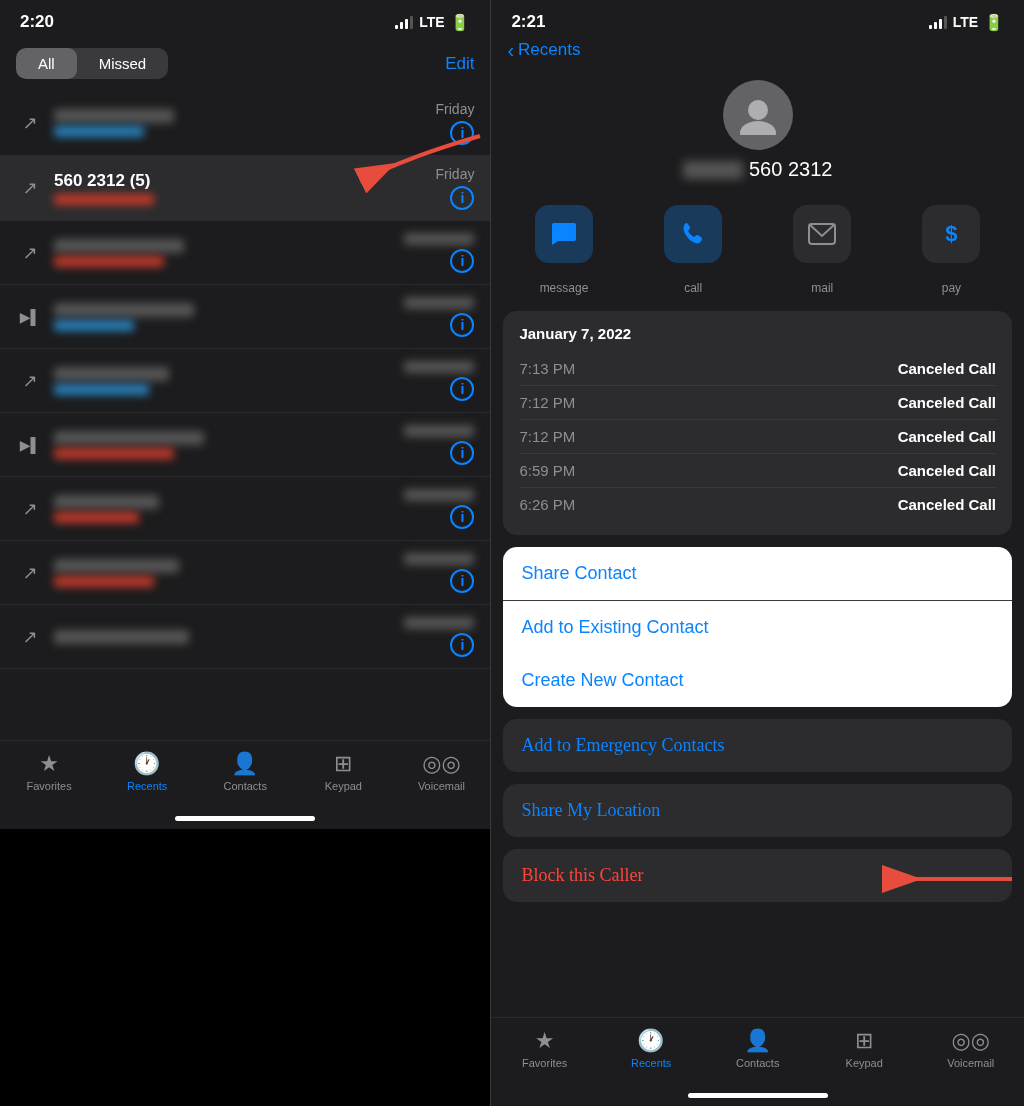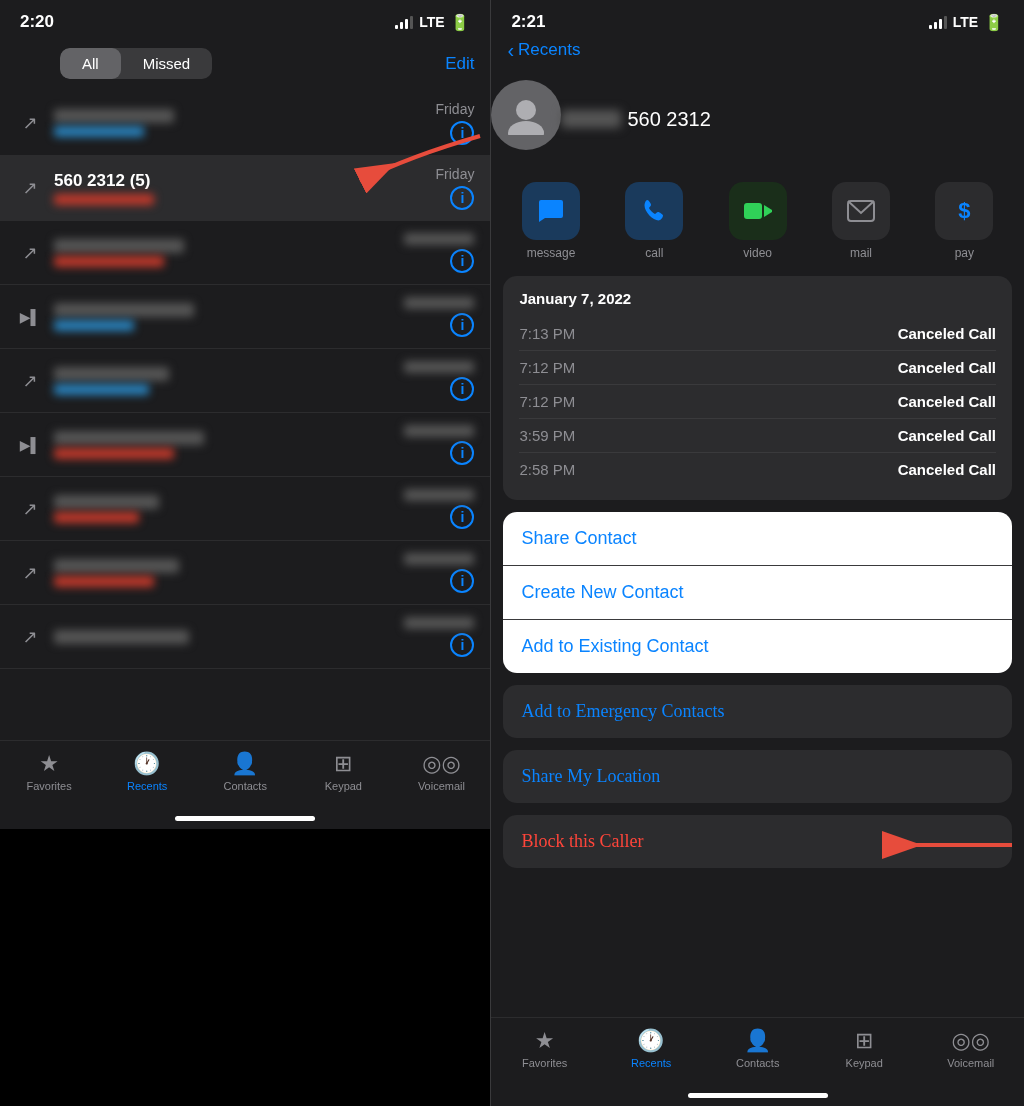--- a/index.html
+++ b/index.html
@@ -43,21 +43,20 @@
       display: flex;
       align-items: center;
       justify-content: space-between;
       padding: 8px 16px 12px;
     }
     .filter-segment {
       display: flex;
       background: #3a3a3c;
       border-radius: 10px;
       overflow: hidden;
-      margin-left: 44px;
     }
     .filter-btn {
       padding: 7px 22px;
       font-size: 15px;
       font-weight: 500;
       color: #fff;
       background: transparent;
       border: none;
       cursor: pointer;
     }
@@ -251,21 +250,21 @@
       gap: 4px;
     }
     .back-chevron {
       font-size: 20px;
       font-weight: 300;
       line-height: 1;
     }
 
     .contact-header {
       display: flex;
-      flex-direction: row;
+      flex-direction: column;
       align-items: center;
       padding: 8px 0 16px;
     }
     .avatar-circle {
       width: 70px;
       height: 70px;
       border-radius: 50%;
       background: #636366;
       display: flex;
       align-items: center;
@@ -313,20 +312,21 @@
       display: flex;
       align-items: center;
       justify-content: center;
       font-size: 24px;
     }
     .action-icon-box.blue { background: #1a3a5c; }
     .action-icon-box.video-bg { background: #1a2e1a; }
     .action-label {
       font-size: 12px;
       color: #8e8e93;
+      margin-top: 12px;
     }
 
     .call-history-card {
       background: #2c2c2e;
       border-radius: 14px;
       margin: 0 12px 12px;
       padding: 14px 16px;
     }
     .history-date-header {
       font-size: 15px;
@@ -656,29 +656,20 @@
     </div>
     <div class="action-btn">
       <div class="action-icon-box blue">
         <svg width="26" height="26" viewBox="0 0 26 26">
           <path d="M6.5 2C7.5 2 10 5.5 10 7c0 1-1.5 2-2 3 1 2 4 5 6 6 1-.5 2-2 3-2 1.5 0 5 2.5 5 3.5 0 2-2.5 5-4.5 5C12 22.5 3.5 14 3.5 7.5 3.5 5.5 4.5 2 6.5 2z" fill="#0a84ff"></path>
         </svg>
       </div>
       <span class="action-label">call</span>
     </div>
     <div class="action-btn">
-      <div class="action-icon-box video-bg">
-        <svg width="30" height="22" viewBox="0 0 30 22">
-          <rect x="1" y="3" width="18" height="16" rx="3" fill="#30d158"></rect>
-          <polygon points="21,5 29,10 29,12 21,17" fill="#30d158"></polygon>
-        </svg>
-      </div>
-      <span class="action-label">video</span>
-    </div>
-    <div class="action-btn">
       <div class="action-icon-box">
         <svg width="28" height="22" viewBox="0 0 28 22">
           <rect x="1" y="1" width="26" height="20" rx="3" fill="none" stroke="#8e8e93" stroke-width="2"></rect>
           <polyline points="1,1 14,13 27,1" fill="none" stroke="#8e8e93" stroke-width="2"></polyline>
         </svg>
       </div>
       <span class="action-label">mail</span>
     </div>
     <div class="action-btn">
       <div class="action-icon-box">
@@ -696,38 +687,38 @@
     </div>
     <div class="history-row">
       <span class="history-time">7:12 PM</span>
       <span class="history-type">Canceled Call</span>
     </div>
     <div class="history-row">
       <span class="history-time">7:12 PM</span>
       <span class="history-type">Canceled Call</span>
     </div>
     <div class="history-row">
-      <span class="history-time">3:59 PM</span>
+      <span class="history-time">6:59 PM</span>
       <span class="history-type">Canceled Call</span>
     </div>
     <div class="history-row">
-      <span class="history-time">2:58 PM</span>
+      <span class="history-time">6:26 PM</span>
       <span class="history-type">Canceled Call</span>
     </div>
   </div>
 
   <div class="menu-section">
     <div class="menu-item">
       <span class="menu-item-text">Share Contact</span>
     </div>
+    <div class="menu-item" style="border-bottom:none">
+      <span class="menu-item-text">Add to Existing Contact</span>
+    </div>
     <div class="menu-item">
       <span class="menu-item-text">Create New Contact</span>
-    </div>
-    <div class="menu-item" style="border-bottom:none">
-      <span class="menu-item-text">Add to Existing Contact</span>
     </div>
   </div>
 
   <div class="menu-section-single">
     <div class="menu-item" style="border-bottom:none">
       <span class="menu-item-text">Add to Emergency Contacts</span>
     </div>
   </div>
 
   <div class="menu-section-single">

